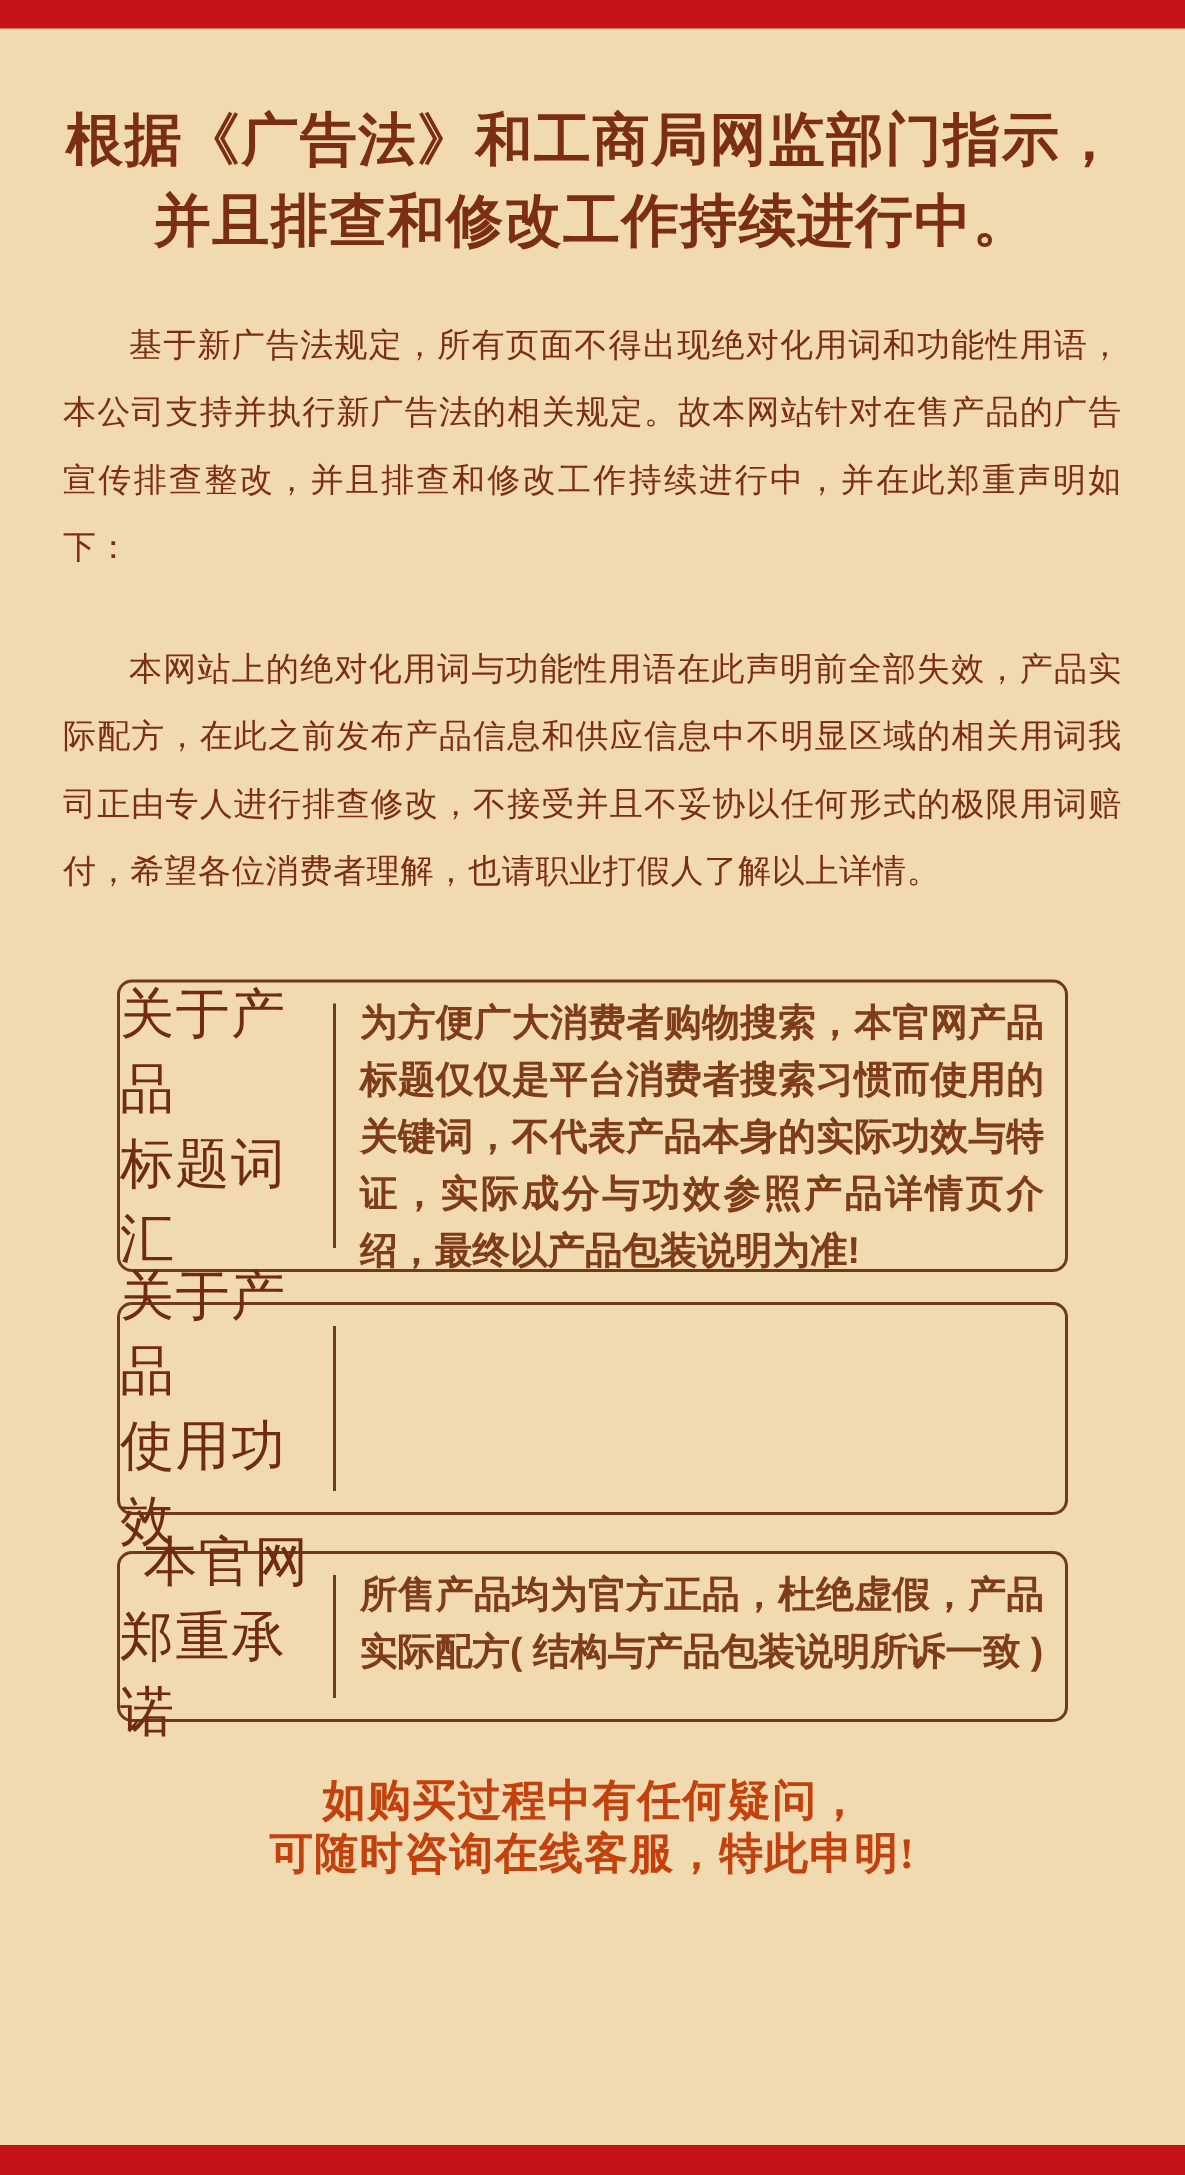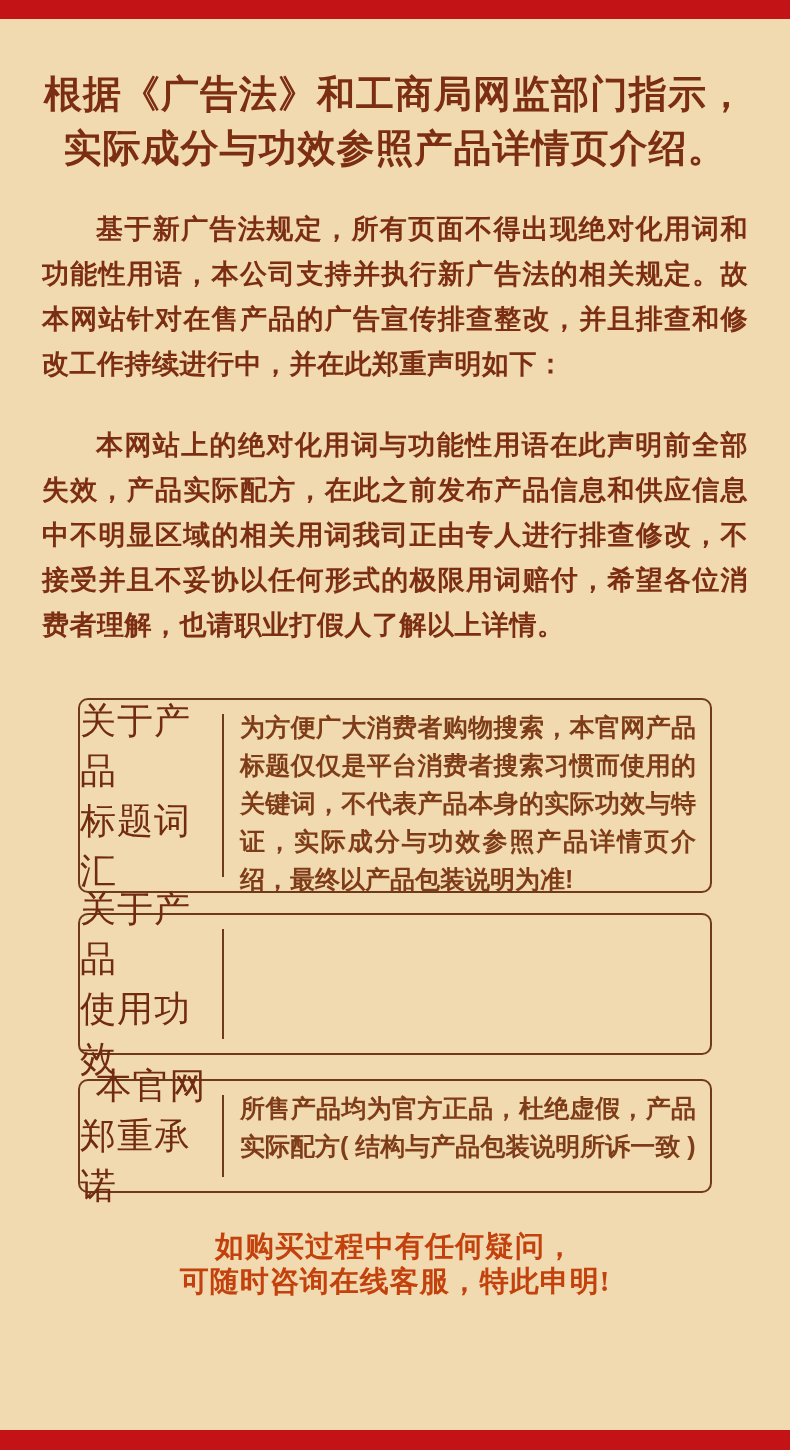--- a/index.html
+++ b/index.html
@@ -28,26 +28,25 @@
     color: #7c2e12;
     font-weight: bold;
     font-size: 38px;
     line-height: 54px;
     letter-spacing: 1px;
   }
 
   .para {
     margin: 0 42px;
     color: #7c2e12;
-    font-size: 27px;
+    font-size: 22px;
     line-height: 45px;
     text-align: justify;
     text-indent: 2em;
     letter-spacing: 0.5px;
-    font-weight: bold;
   }
   .para.first { margin-top: 32px; }
   .para.second { margin-top: 36px; }
 
   .notice-box {
     box-sizing: border-box;
     margin: 0 78px;
     width: 634px;
     border: 2px solid #6f3a1b;
     border-radius: 10px;
@@ -107,21 +106,21 @@
 </style>
 </head>
 <body>
 
 <div class="page">
 
   <div class="bar top"></div>
 
   <div class="title">
     <div>根据《广告法》和工商局网监部门指示，</div>
-    <div>实际成分与功效参照产品详情页介绍。</div>
+    <div>并且排查和修改工作持续进行中。</div>
   </div>
 
   <p class="para first">基于新广告法规定，所有页面不得出现绝对化用词和功能性用语，本公司支持并执行新广告法的相关规定。故本网站针对在售产品的广告宣传排查整改，并且排查和修改工作持续进行中，并在此郑重声明如下：</p>
 
   <p class="para second">本网站上的绝对化用词与功能性用语在此声明前全部失效，产品实际配方，在此之前发布产品信息和供应信息中不明显区域的相关用词我司正由专人进行排查修改，不接受并且不妥协以任何形式的极限用词赔付，希望各位消费者理解，也请职业打假人了解以上详情。</p>
 
   <div class="notice-box b1">
     <div class="box-label">
       <div>关于产品</div>
       <div>标题词汇</div>

